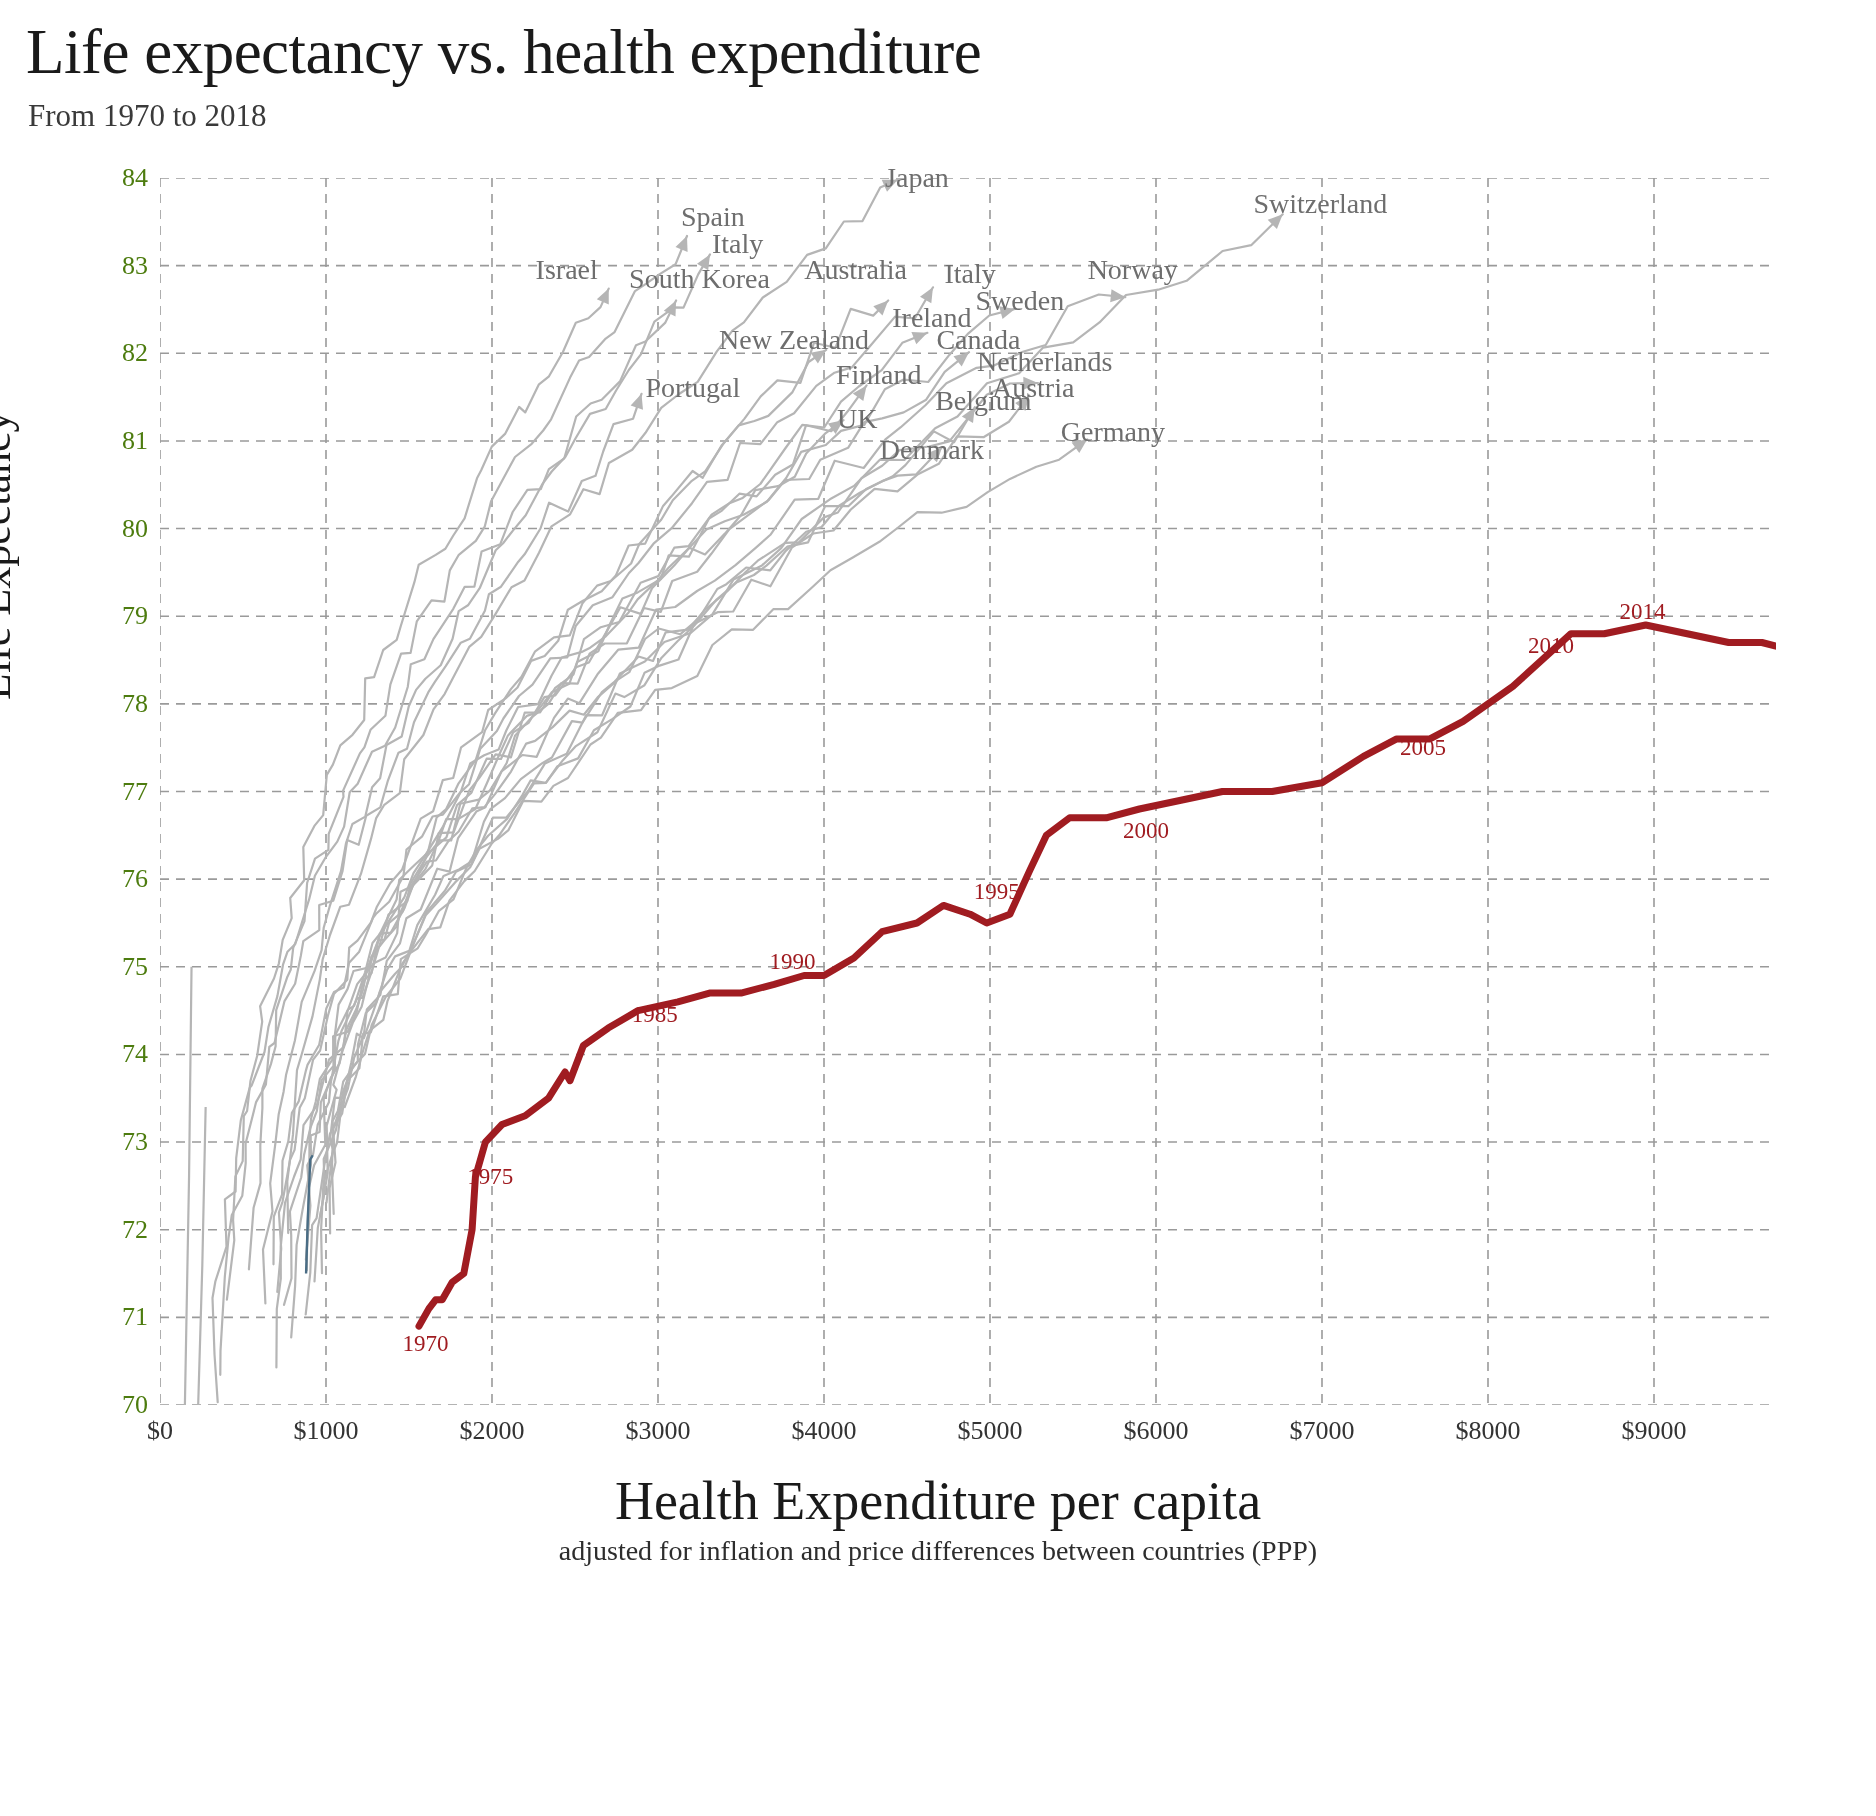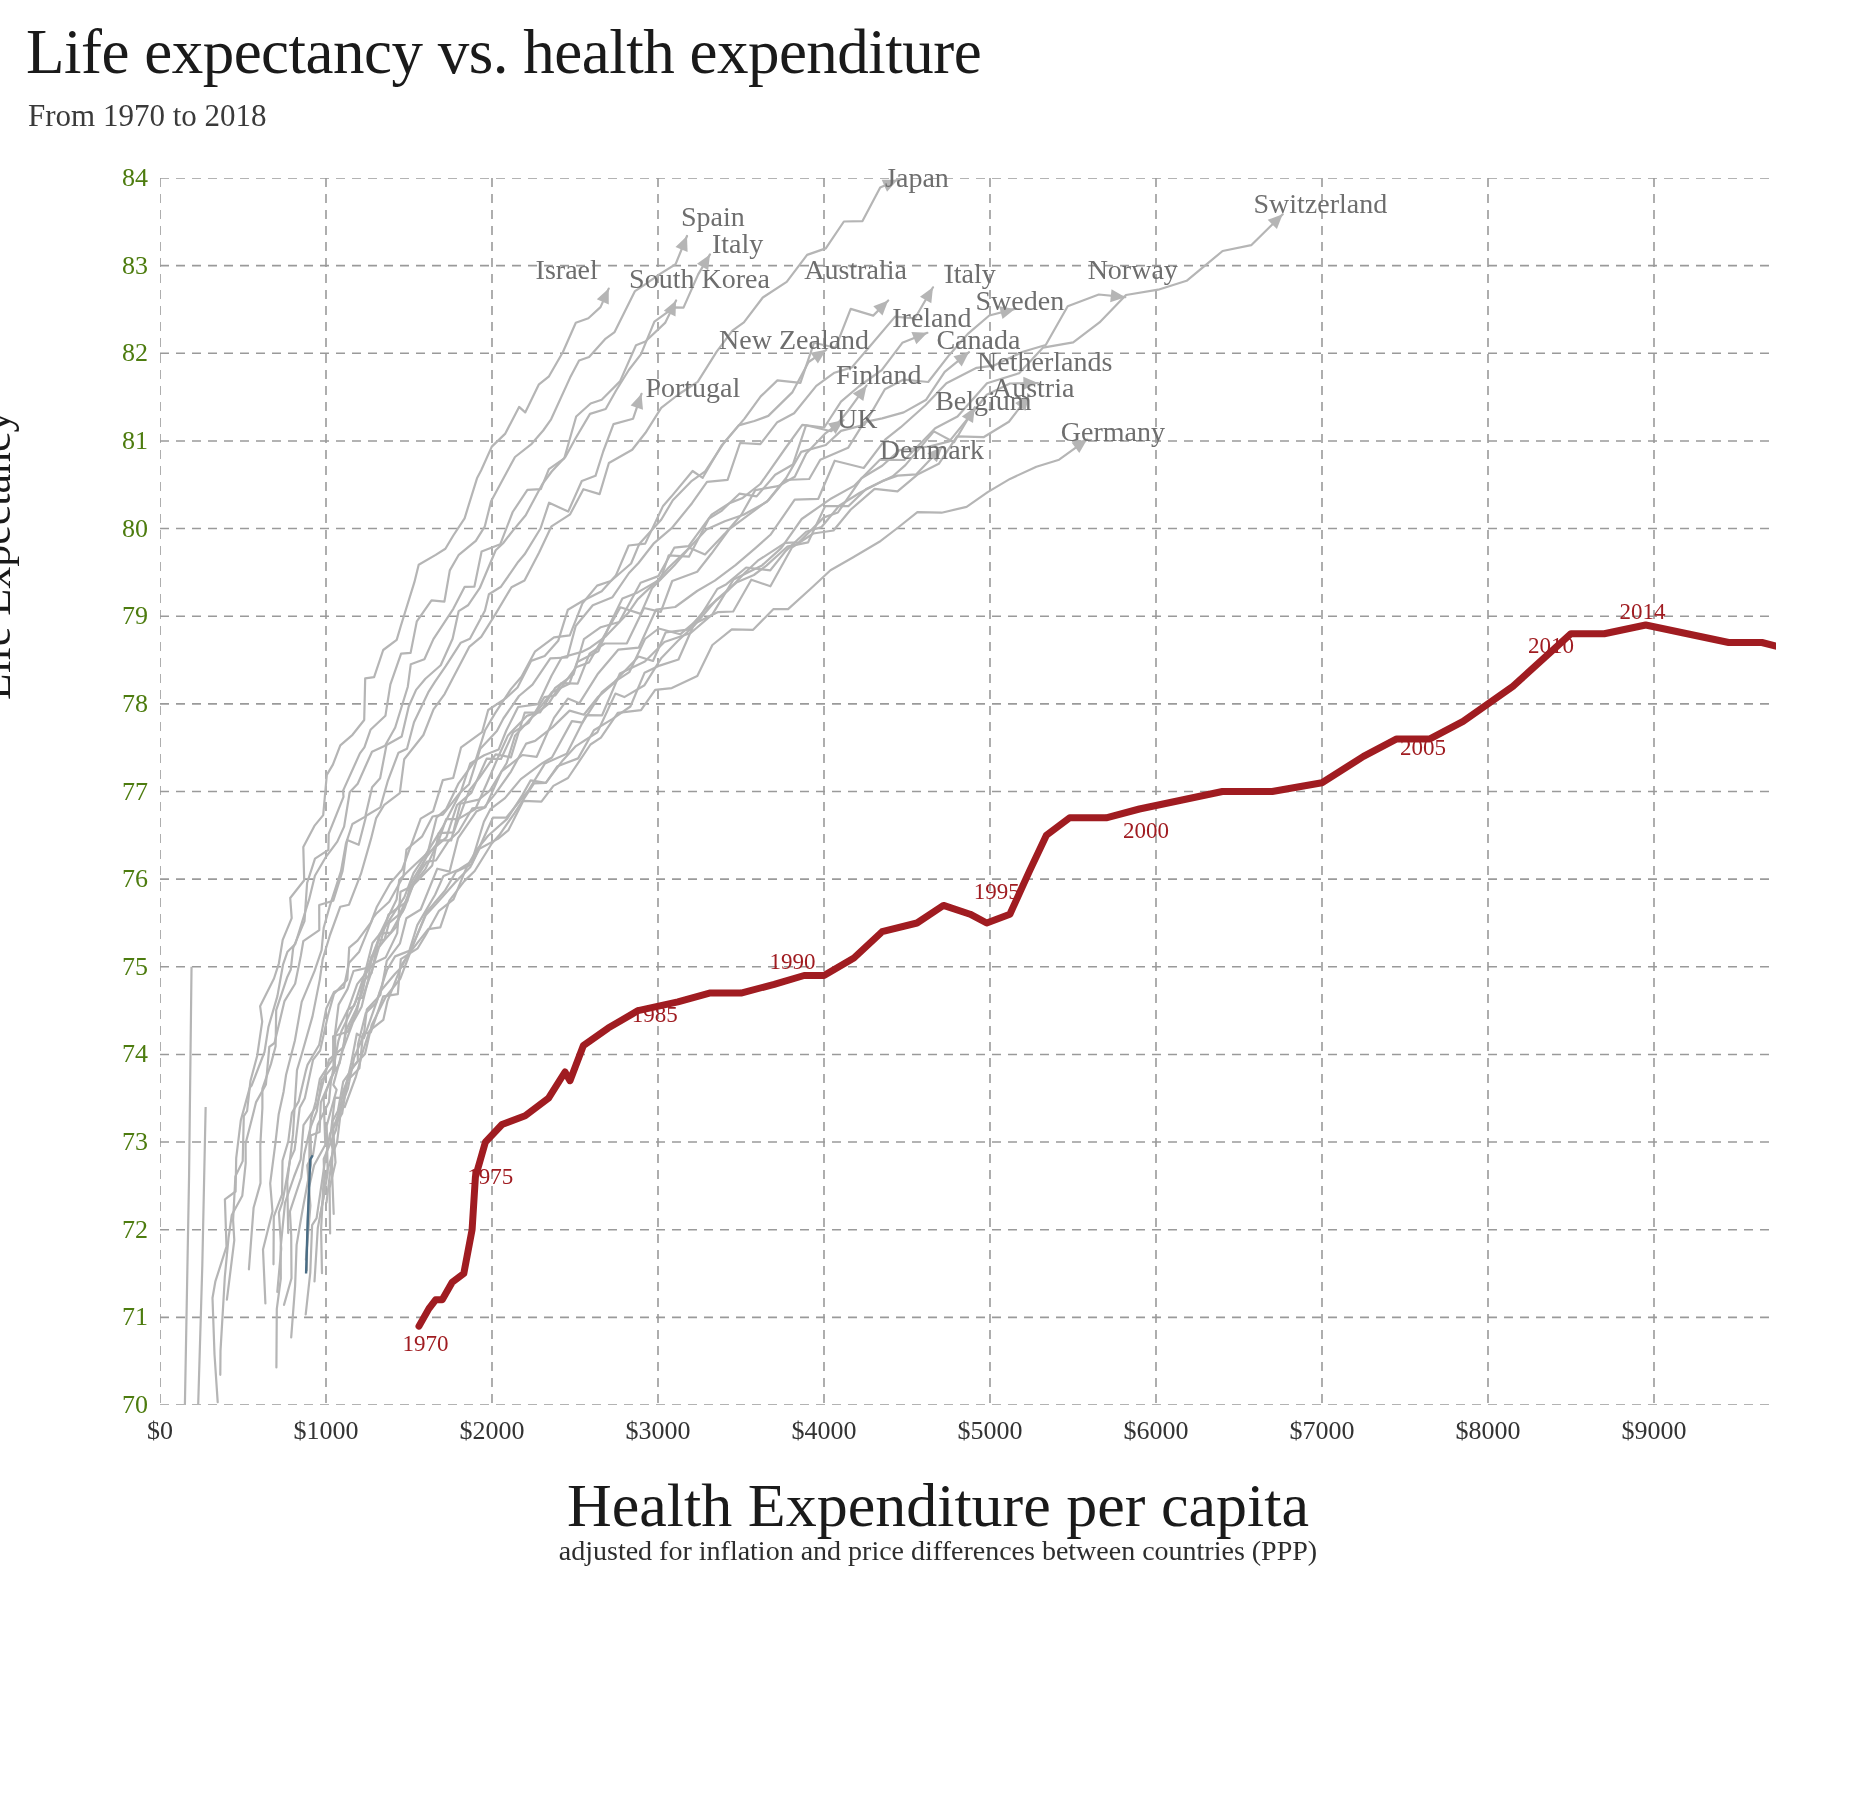--- a/index.html
+++ b/index.html
@@ -92,21 +92,21 @@
     color: #1a1a1a;
     white-space: nowrap;
   }
   #xlabel {
     position: absolute;
     left: 0;
     top: 1470px;
     width: 1876px;
     text-align: center;
     font-family: "Liberation Serif", serif;
-    font-size: 62px;
+    font-size: 54px;
     color: #1a1a1a;
   }
   #xsublabel {
     position: absolute;
     left: 0;
     top: 1535px;
     width: 1876px;
     text-align: center;
     font-family: "Liberation Serif", serif;
     font-size: 28px;

